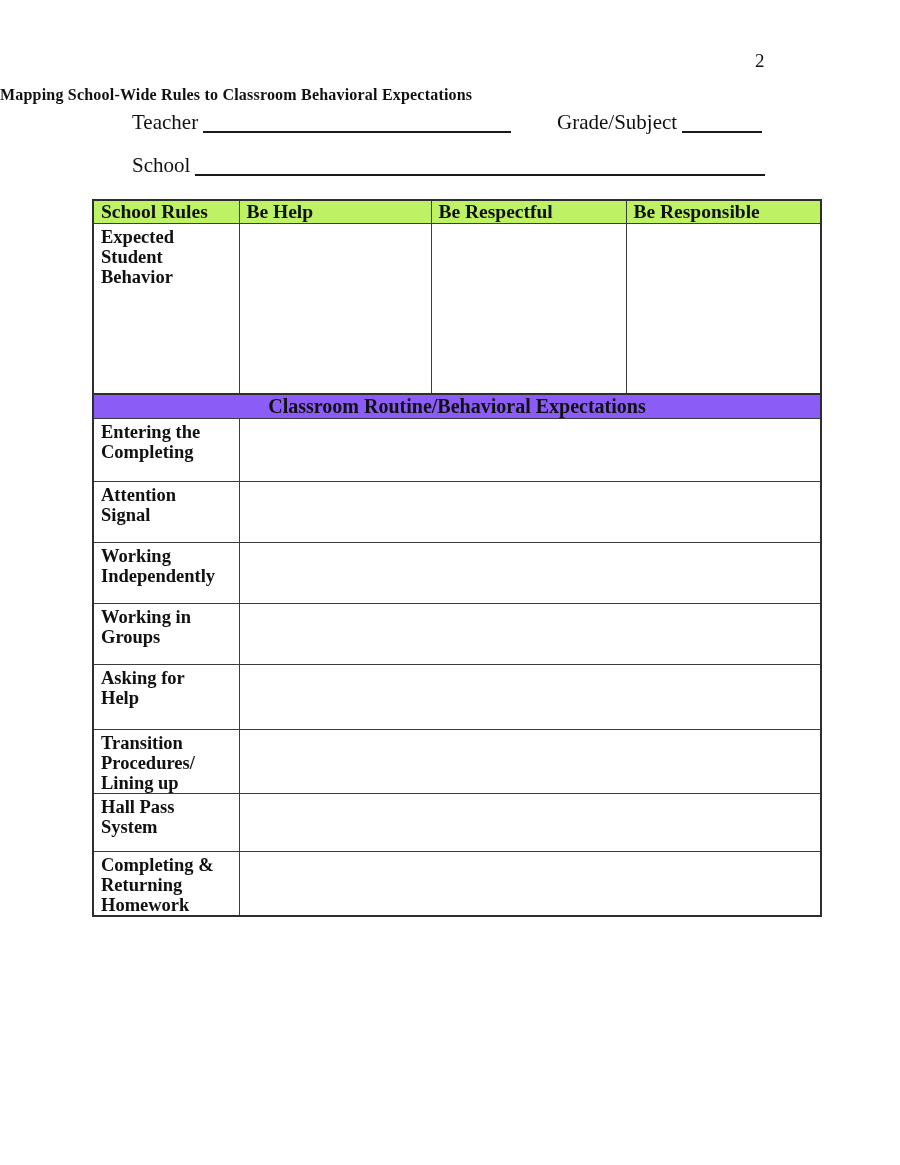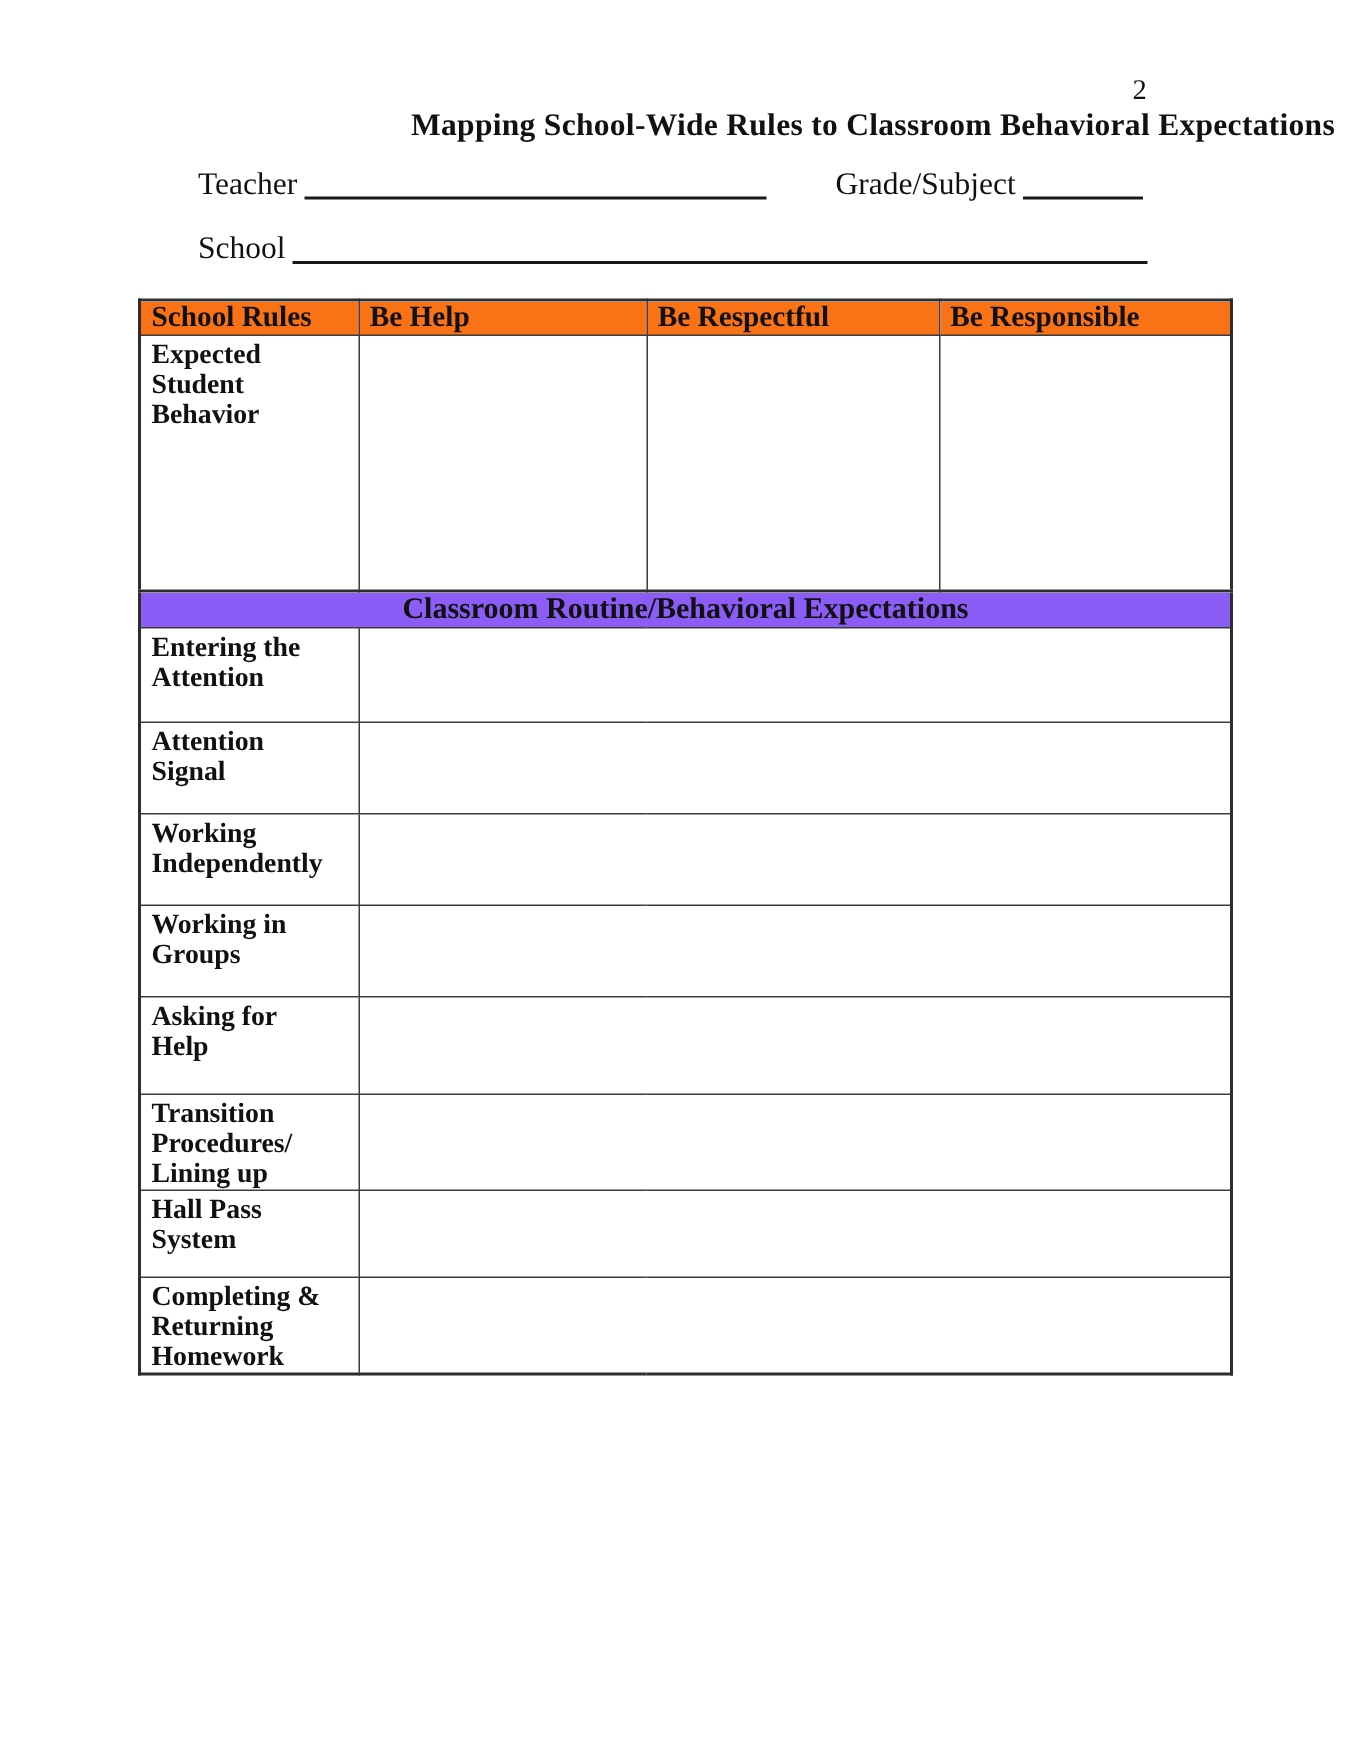--- a/index.html
+++ b/index.html
@@ -11,23 +11,23 @@
     color: #111111;
     overflow: hidden;
   }
 
   
   .page-number {
     position: absolute; top: 51px; left: 755px;
     font-size: 19px; line-height: 20px;
   }
   .doc-title {
-    position: absolute; top: 71px; left: 0; width: 890px;
-    text-align: right;
-    font-size: 21px; font-weight: bold;
+    position: absolute; top: 86px; left: 0; width: 890px;
+    text-align: left;
+    font-size: 16px; font-weight: bold;
     letter-spacing: 0.2px;
   }
 
   .form-line {
     position: absolute; left: 132px;
     font-size: 21px; line-height: 24px; white-space: nowrap;
   }
   #teacher-line { top: 110px; width: 700px; }
   #school-line  { top: 153px; width: 700px; }
   .grade-group { position: absolute; left: 425px; top: 0; }
@@ -47,21 +47,21 @@
     position: absolute; left: 92px; top: 199px;
     width: 728px;
     border-collapse: collapse; table-layout: fixed;
     border: 2px solid #2e2e2e;
   }
   .map-table th, .map-table td {
     border: 1px solid #3c3c3c;
     overflow: hidden;
   }
   th.col-header {
-    background: #f97316;
+    background: #bef264;
     font-weight: bold; font-size: 19.5px;
     text-align: left; vertical-align: middle;
     padding: 0 2px 1px 7px;
     line-height: 21px;
   }
   td.row-label {
     font-weight: bold; font-size: 18.5px;
     line-height: 20px;
     vertical-align: top;
     padding: 3px 4px 0 7px;
@@ -118,21 +118,21 @@
     <td class="value-cell"></td>
     <td class="value-cell"></td>
   </tr>
 
   <tr style="height:25px">
     <td class="section-header" colspan="4">Classroom Routine/Behavioral Expectations</td>
   </tr>
 
   <tr style="height:63px">
     <td class="row-label">Entering the
-Attention</td>
+Completing</td>
     <td class="value-cell" colspan="3"></td>
   </tr>
   <tr style="height:61px">
     <td class="row-label">Attention
 Signal</td>
     <td class="value-cell" colspan="3"></td>
   </tr>
   <tr style="height:61px">
     <td class="row-label">Working
 Independently</td>

